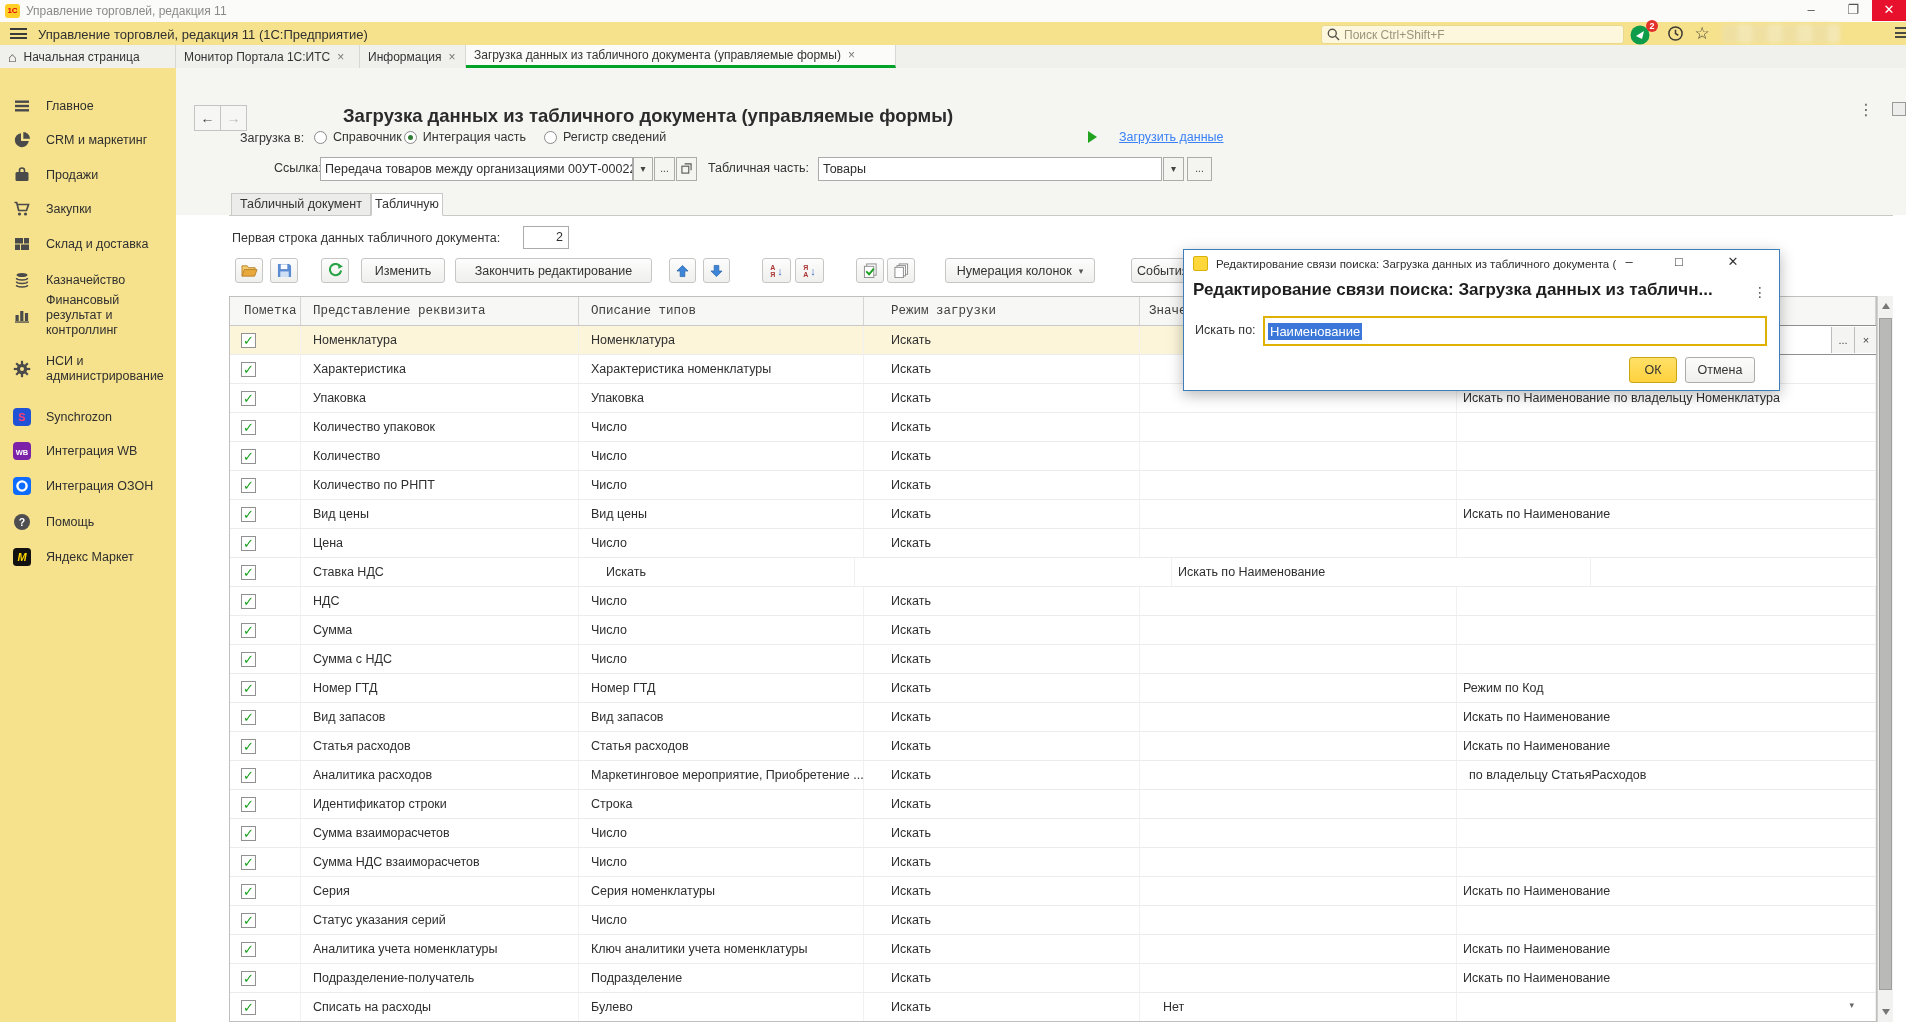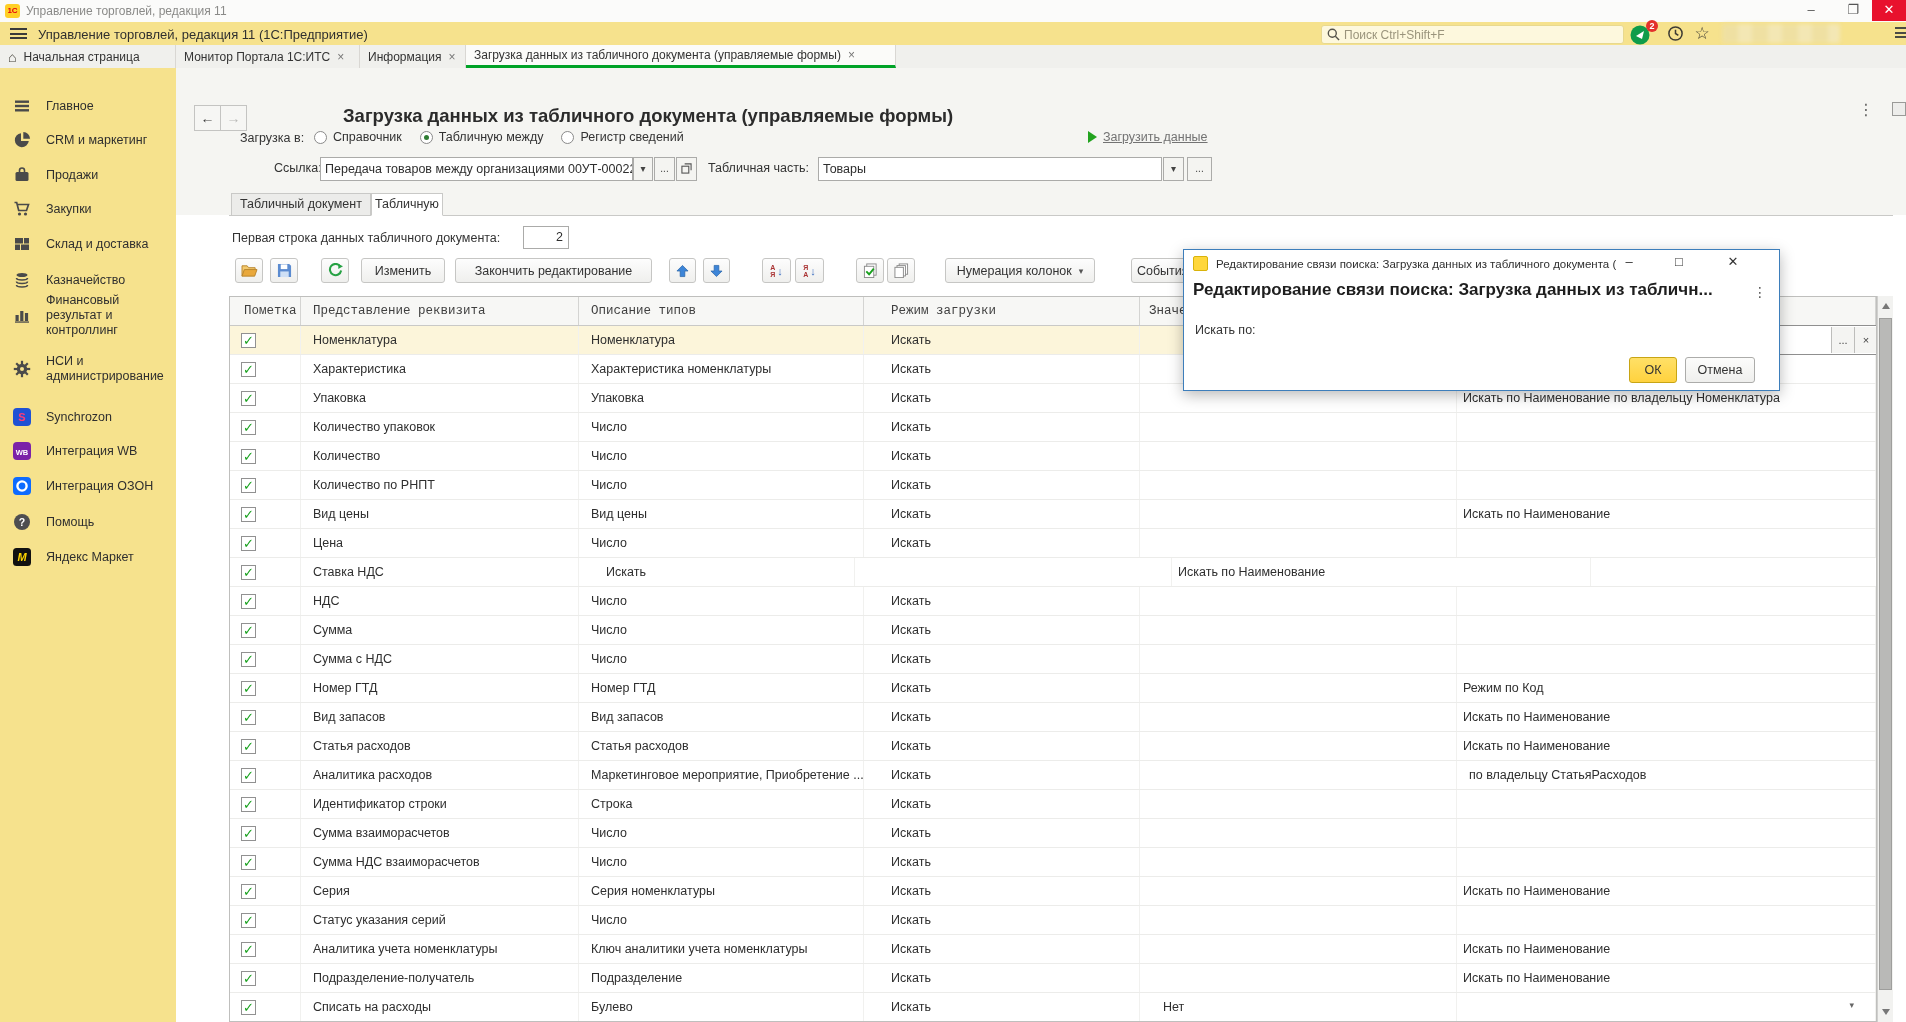--- a/index.html
+++ b/index.html
@@ -48,21 +48,21 @@
           text-align:center;line-height:24px;font-size:14px;}
   .page-title{left:343px;top:105px;font-size:18.5px;font-weight:600;color:#2b2b2b;}
   .kebab{color:#666;font-size:16px;}
   .radio-row{left:240px;top:129px;height:16px;display:flex;align-items:center;}
   .radio-label{font-size:12.5px;color:#333;}
   .radio{width:13px;height:13px;border:1px solid #8a8a8a;border-radius:50%;background:#fff;box-sizing:border-box;
          margin-right:6px;position:relative;}
   .radio.sel:after{content:"";position:absolute;left:3px;top:3px;width:5px;height:5px;border-radius:50%;background:#2f7d33;}
   .load-link{left:1088px;top:130px;display:flex;align-items:center;}
   .load-link .tri{width:0;height:0;border-left:9px solid #22a31f;border-top:6px solid transparent;border-bottom:6px solid transparent;margin-right:6px;}
-  .load-link a{color:#737373;text-decoration:underline;font-size:12.5px;}
+  .load-link a{color:#3b82f6;text-decoration:underline;font-size:12.5px;margin-left:16px;}
   .fld-label{top:161px;font-size:12.5px;color:#333;}
   .inputbox{top:157px;height:24px;background:#fff;border:1px solid #abaBA9;box-sizing:border-box;
             font-size:12.5px;line-height:22px;padding-left:4px;white-space:nowrap;overflow:hidden;}
   .sbtn{top:157px;height:24px;background:#f4f4f1;border:1px solid #abaBA9;box-sizing:border-box;
         text-align:center;line-height:22px;font-size:10px;color:#444;}
   
   .doctab{top:193px;height:23px;box-sizing:border-box;border:1px solid #c9c9c7;text-align:center;
           line-height:21px;font-size:12.5px;color:#333;}
   .doctab.inactive{background:#ececea;}
   .doctab.active{background:#fff;border-bottom:1px solid #fff;z-index:3;}
@@ -299,23 +299,23 @@
 
   <div class="abs navbtn" style="left:194px;color:#3e3e3e;">←</div>
   <div class="abs navbtn" style="left:220px;color:#b8b8b6;">→</div>
   <div class="abs page-title">Загрузка данных из табличного документа (управляемые формы)</div>
   <div class="abs kebab" style="left:1858px;top:100px;">⋮</div>
   <div class="abs" style="left:1892px;top:102px;width:12px;height:12px;border:1px solid #9a9a98;background:#ededeb;"></div>
 
   <div class="abs radio-label" style="left:240px;top:131px;">Загрузка в:</div>
   <div class="abs radio-row" style="left:314px;" id="radios">
       <span class="radio"></span>
-      <span class="radio-label" style="margin-right: 18px;">Справочник</span>
+      <span class="radio-label" style="margin-right: 2px;">Справочник</span>
       <span class="radio sel"></span>
-      <span class="radio-label" style="margin-right: 18px;">Табличную между</span>
+      <span class="radio-label" style="margin-right: 18px;">Интеграция часть</span>
       <span class="radio"></span>
       <span class="radio-label" style="margin-right: 18px;">Регистр сведений</span>
     </div>
 
   <div class="abs load-link">
     <span class="tri"></span>
     <a href="#">Загрузить данные</a>
   </div>
 
   <div class="abs fld-label" style="left:274px;">Ссылка:</div>
@@ -672,17 +672,20 @@
     <div class="m-title">
       <div class="m-ico"></div>
       <div class="m-title-text">Редактирование связи поиска: Загрузка данных из табличного документа (...</div>
     </div>
     <div class="m-winbtn" style="left:430px;">–</div>
     <div class="m-winbtn" style="left:480px;">□</div>
     <div class="m-winbtn" style="left:534px;">✕</div>
     <div class="m-heading">Редактирование связи поиска: Загрузка данных из табличн...</div>
     <div class="m-kebab">⋮</div>
     <div class="m-label">Искать по:</div>
+    <div class="m-input">
+      <span class="m-sel">Наименование</span>
+    </div>
     <div class="m-ok">ОК</div>
     <div class="m-cancel">Отмена</div>
   </div>
 
 </div>
 
 </body></html>

